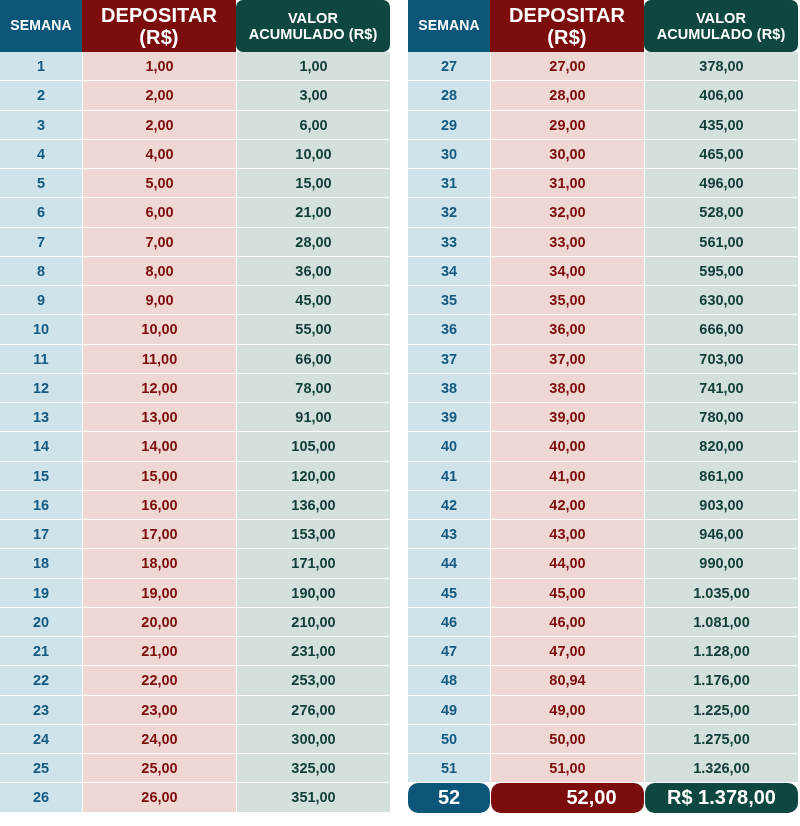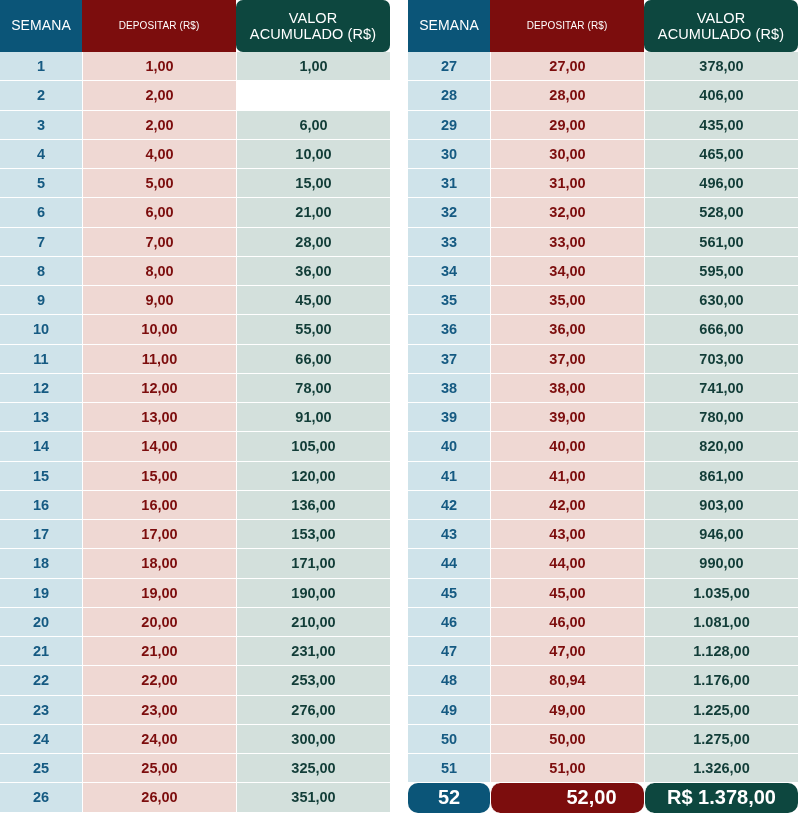--- a/index.html
+++ b/index.html
@@ -35,36 +35,36 @@
     display: flex;
     height: 52px;
     flex: 0 0 52px;
   }
   .th {
     display: flex;
     align-items: center;
     justify-content: center;
     text-align: center;
     color: #ffffff;
-    font-weight: normal;
+    font-weight: bold;
     font-size: 14.5px;
     letter-spacing: 0.1px;
     line-height: 1.12;
     box-sizing: border-box;
     padding: 0 2px;
   }
   .th-semana {
     width: 82px;
     background: #0b5578;
     font-size: 14px;
   }
   .th-depositar {
     width: 154px;
     background: #7c0d0d;
-    font-size: 10px;
+    font-size: 20px;
   }
   .th-valor {
     width: 154px;
     background: #0d473f;
     font-size: 14.5px;
     border-radius: 7px;
   }
 
   
   .tbody {
@@ -146,20 +146,21 @@
     </div>
     <div class="tbody">
         <div class="tr">
           <div class="td td-semana">1</div>
           <div class="td td-depositar">1,00</div>
           <div class="td td-valor">1,00</div>
         </div>
         <div class="tr">
           <div class="td td-semana">2</div>
           <div class="td td-depositar">2,00</div>
+          <div class="td td-valor">3,00</div>
         </div>
         <div class="tr">
           <div class="td td-semana">3</div>
           <div class="td td-depositar">2,00</div>
           <div class="td td-valor">6,00</div>
         </div>
         <div class="tr">
           <div class="td td-semana">4</div>
           <div class="td td-depositar">4,00</div>
           <div class="td td-valor">10,00</div>

